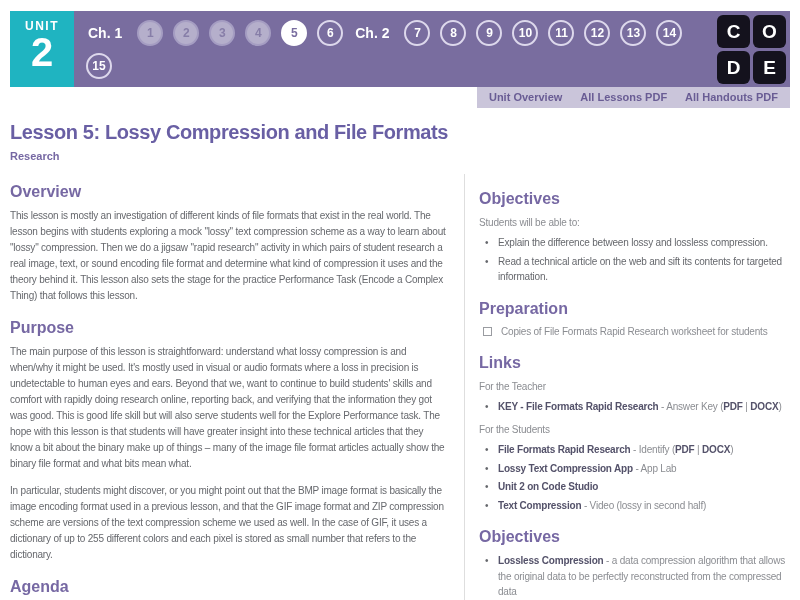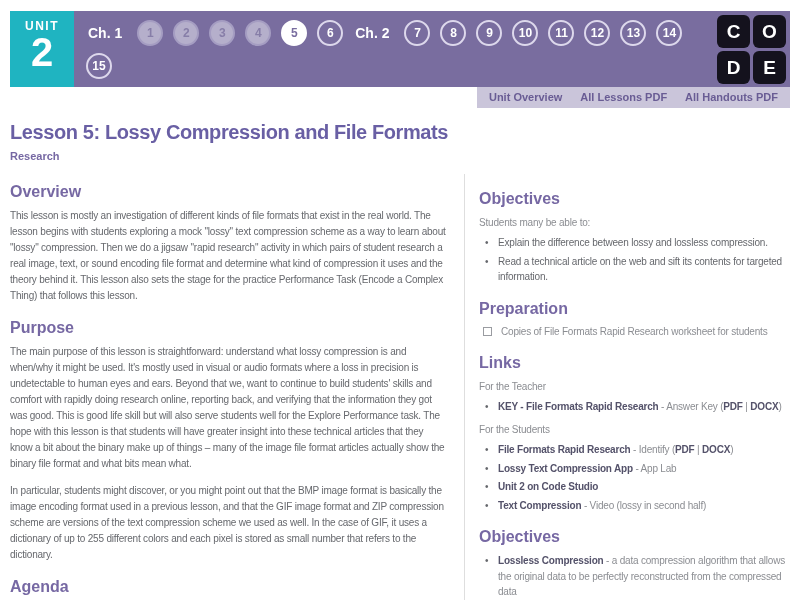--- a/index.html
+++ b/index.html
@@ -125,21 +125,21 @@
       <div class="agenda">
         <a class="lvl1">Getting Started (10 mins)</a>
 
       </div>
     </div>
 
     <div class="divider"></div>
 
     <div class="right-col">
       <h2 class="sec" style="margin-top:22px">Objectives</h2>
-      <p class="muted">Students many be able to:</p>
+      <p class="muted">Students will be able to:</p>
       <ul class="dots">
         <li>Explain the difference between lossy and lossless compression.</li>
         <li>Read a technical article on the web and sift its contents for targeted information.</li>
       </ul>
 
       <h2 class="sec">Preparation</h2>
       <div class="prep-item">
         <span class="checkbox"></span>
         <span class="prep-label">Copies of File Formats Rapid Research worksheet for students</span>
       </div>

